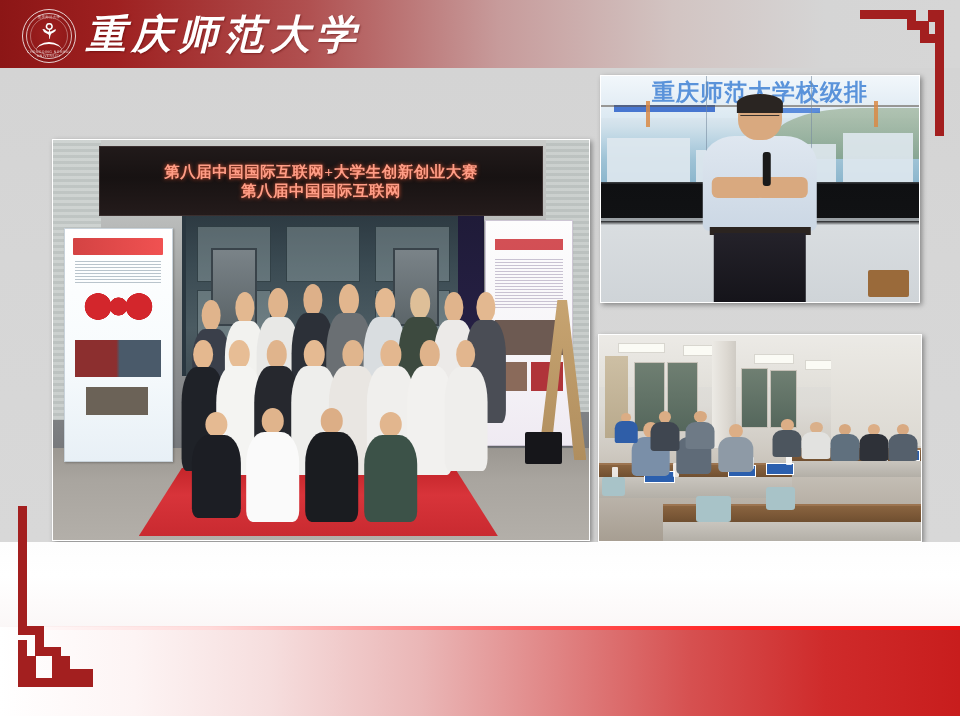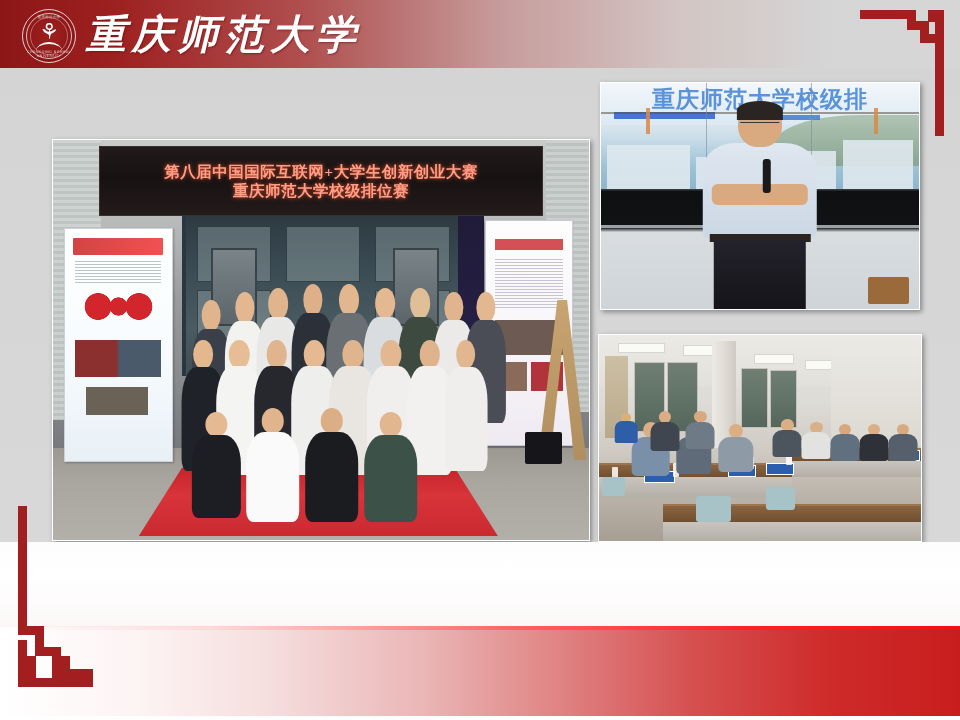--- a/index.html
+++ b/index.html
@@ -68,21 +68,21 @@
   .corner-tr svg,.corner-bl svg{display:block;}
 
   
   .photo{
     position:absolute;overflow:hidden;background:#9aa2a8;
     box-shadow:2px 2px 5px rgba(0,0,0,.38);
     border:1px solid #ffffff;
     box-sizing:border-box;
   }
   .photo-main{left:52px;top:139px;width:538px;height:402px;}
-  .photo-speaker{left:600px;top:82px;width:320px;height:228px;}
+  .photo-speaker{left:600px;top:75px;width:320px;height:228px;}
   .photo-audience{left:598px;top:334px;width:324px;height:208px;}
 
   .ph-inner{position:absolute;inset:0;}
 
   
   .m-wall{position:absolute;left:0;top:0;width:100%;height:100%;
     background:linear-gradient(to bottom,#c9cbc9 0%,#bdbfbe 18%,#9a9c9b 40%,#86888a 62%,#74767a 80%,#6c6e72 100%);}
   .m-glassL{position:absolute;left:0;top:0;width:9%;height:70%;
     background:repeating-linear-gradient(to bottom,#cfd4d2 0 3px,#bfc5c3 3px 6px);opacity:.95;}
   .m-glassR{position:absolute;right:0;top:0;width:8%;height:68%;
@@ -274,21 +274,21 @@
         <div class="pane" style="left:36%;top:6%;width:26%;height:34%;"></div>
         <div class="pane" style="left:68%;top:6%;width:26%;height:34%;"></div>
         <div class="pane" style="left:4%;top:46%;width:26%;height:46%;"></div>
         <div class="pane" style="left:68%;top:46%;width:26%;height:46%;"></div>
         <div class="m-doorL"></div>
         <div class="m-doorR"></div>
       </div>
 
       <div class="m-led">
         <div class="l1">第八届中国国际互联网+大学生创新创业大赛</div>
-        <div class="l2">重庆师范大学校级排位赛</div>
+        <div class="l2">第八届中国国际互联网</div>
       </div>
 
       <div class="m-floor"></div>
       <div class="m-carpet"></div>
 
       <div class="m-rollL">
         <div class="bhead"></div>
           <div class="btxt"></div>
           <div class="bheart"></div>
         <div class="bimg"></div>

